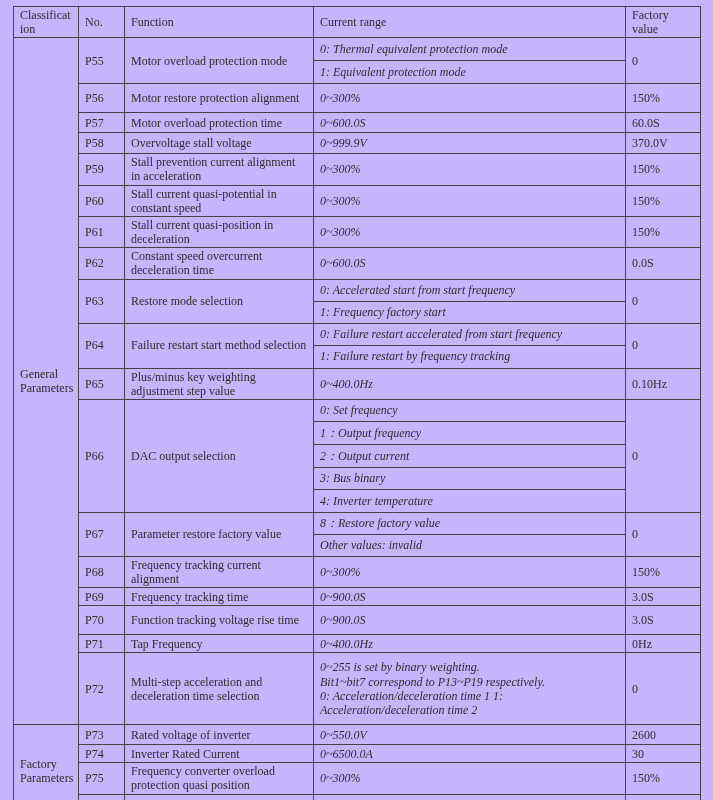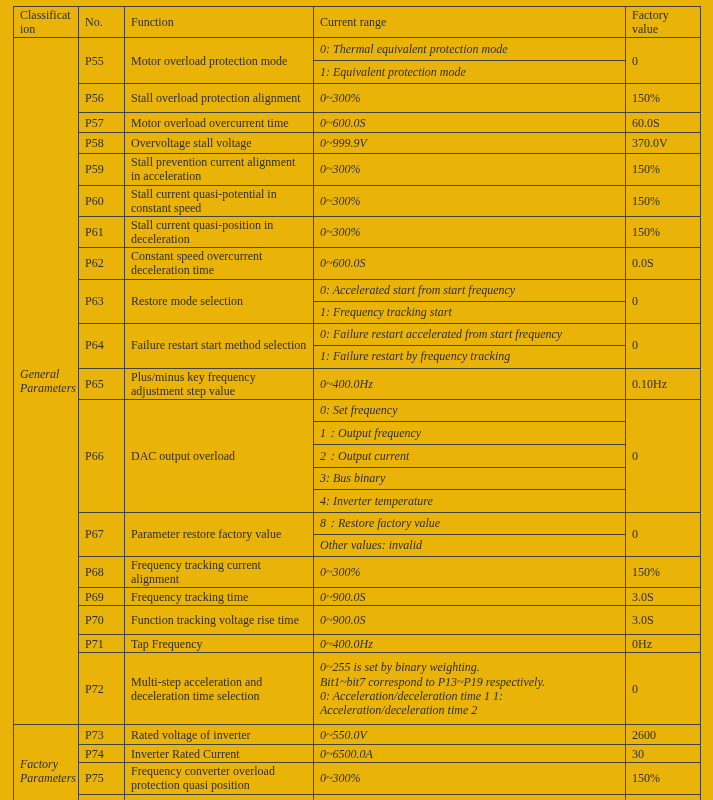--- a/index.html
+++ b/index.html
@@ -1,17 +1,17 @@
 <!DOCTYPE html>
 <html><head>
 <meta charset="utf-8">
 <style>
   html,body{margin:0;padding:0;}
   .page{
-    width:713px;height:800px;background:#eab308;position:relative;overflow:hidden;
+    width:713px;height:800px;background:#c4b5fd;position:relative;overflow:hidden;
     font-family:"Liberation Serif","DejaVu Serif",serif;color:#2f2e2c;
   }
   table.param{
     position:absolute;left:13px;top:6px;
     border-collapse:collapse;table-layout:fixed;width:687px;
   }
   table.param td,table.param th{
     border:1px solid #454341;
     font-weight:normal;text-align:left;vertical-align:middle;
     font-size:12px;line-height:1.18;
@@ -19,21 +19,21 @@
   }
   th.cls{word-break:break-all;font-size:11.5px;line-height:1.05;vertical-align:top;padding:2px 3px;}
   th.hno,th.hfn,th.hsr,th.hfv{vertical-align:top;padding-top:2px;}
   th.hfv{line-height:1.05;padding-left:5px;padding-right:2px;}
   td.no{padding-left:9px;margin-left:47px;}
   td.sr{padding-left:8px;font-style:italic;}
   td.fv{padding-left:8px;}
   td.top{vertical-align:top;padding-top:3px;}
   td.grp{
     text-align:center;vertical-align:middle;font-size:11.5px;line-height:1.95;
-    padding:1px 2px;word-spacing:1px;font-style:italic;
+    padding:1px 2px;word-spacing:1px;
   }
   td.preline{white-space:pre-line;line-height:1.5;}
 </style>
 </head>
 <body>
 
 <div class="page">
   <table class="param">
     <colgroup>
       <col style="width:65px">
@@ -58,28 +58,28 @@
       <td class="fn" rowspan="2">Motor overload protection mode</td>
       <td class="sr">0: Thermal equivalent protection mode</td>
       <td class="fv top" rowspan="2">0</td>
     </tr>
     <tr style="height:23px">
       <td class="sr">1: Equivalent protection mode</td>
     </tr>
 
     <tr style="height:29px">
       <td class="no">P56</td>
-      <td class="fn">Stall overload protection alignment</td>
+      <td class="fn">Motor restore protection alignment</td>
       <td class="sr">0~300%</td>
       <td class="fv">150%</td>
     </tr>
 
     <tr style="height:20px">
       <td class="no">P57</td>
-      <td class="fn">Motor overload overcurrent time</td>
+      <td class="fn">Motor overload protection time</td>
       <td class="sr">0~600.0S</td>
       <td class="fv">60.0S</td>
     </tr>
 
     <tr style="height:21px">
       <td class="no">P58</td>
       <td class="fn">Overvoltage stall voltage</td>
       <td class="sr">0~999.9V</td>
       <td class="fv">370.0V</td>
     </tr>
@@ -112,43 +112,43 @@
       <td class="fv">0.0S</td>
     </tr>
 
     <tr style="height:22px">
       <td class="no" rowspan="2">P63</td>
       <td class="fn" rowspan="2">Restore mode selection</td>
       <td class="sr">0: Accelerated start from start frequency</td>
       <td class="fv top" rowspan="2">0</td>
     </tr>
     <tr style="height:22px">
-      <td class="sr">1: Frequency tracking start</td>
+      <td class="sr">1: Frequency factory start</td>
     </tr>
 
     <tr style="height:22px">
       <td class="no" rowspan="2">P64</td>
       <td class="fn" rowspan="2">Failure restart start method selection</td>
       <td class="sr">0: Failure restart accelerated from start frequency</td>
       <td class="fv top" rowspan="2">0</td>
     </tr>
     <tr style="height:23px">
       <td class="sr">1: Failure restart by frequency tracking</td>
     </tr>
 
     <tr style="height:29px">
       <td class="no">P65</td>
-      <td class="fn">Plus/minus key frequency adjustment step value</td>
+      <td class="fn">Plus/minus key weighting adjustment step value</td>
       <td class="sr">0~400.0Hz</td>
       <td class="fv">0.10Hz</td>
     </tr>
 
     <tr style="height:22px">
       <td class="no" rowspan="5">P66</td>
-      <td class="fn" rowspan="5">DAC output overload</td>
+      <td class="fn" rowspan="5">DAC output selection</td>
       <td class="sr">0: Set frequency</td>
       <td class="fv top" rowspan="5">0</td>
     </tr>
     <tr style="height:23px">
       <td class="sr">1：Output frequency</td>
     </tr>
     <tr style="height:23px">
       <td class="sr">2：Output current</td>
     </tr>
     <tr style="height:22px">

